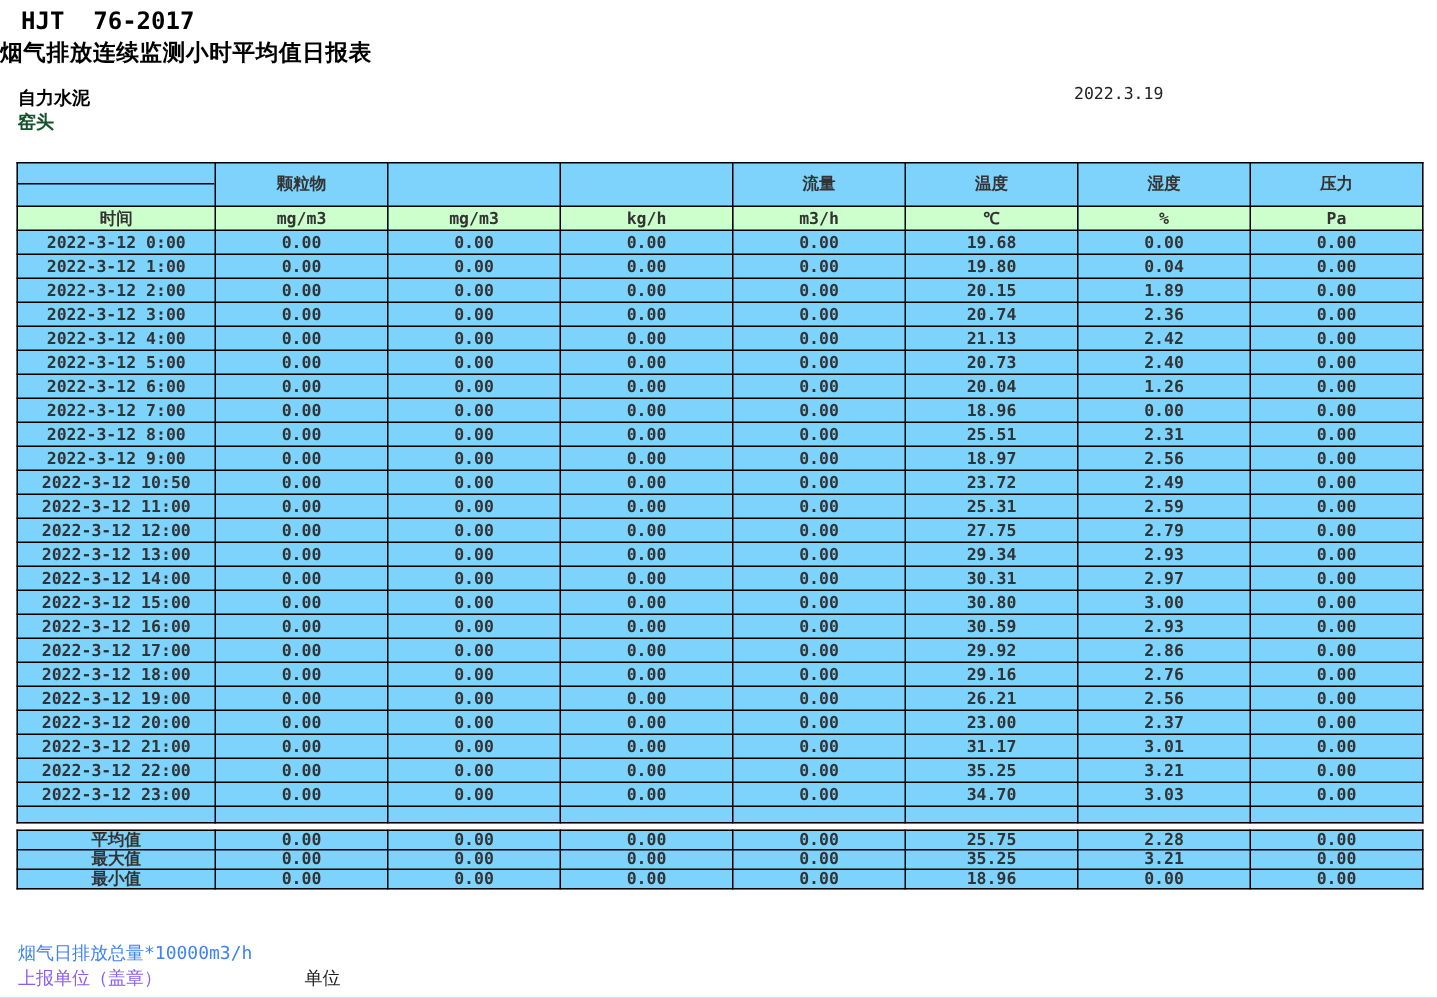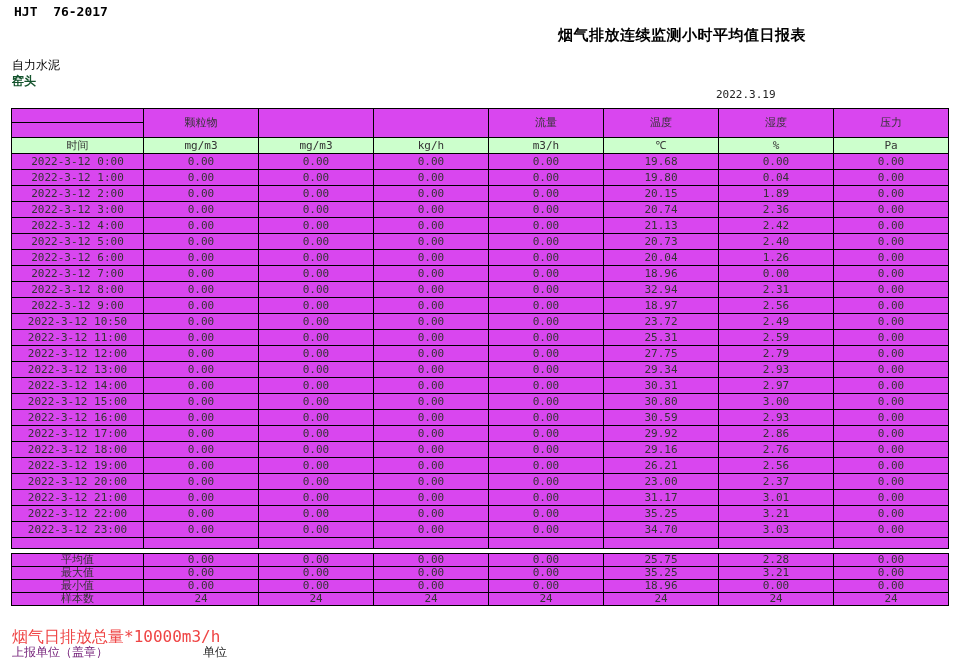--- a/index.html
+++ b/index.html
@@ -4,48 +4,48 @@
 <style>
   * { box-sizing: border-box; }
   html,body { margin:0; padding:0; }
   body {
     width:958px; height:665px; position:relative; overflow:hidden;
     background:#ffffff; color:#333;
     font-family:"DejaVu Sans Mono","Liberation Sans",monospace;
   }
   .std-code {
     position:absolute; left:14px; top:4px;
-    font-size:13px; font-weight:bold; color:#000; white-space:pre;
+    font-size:16px; font-weight:bold; color:#000; white-space:pre;
   }
   .title {
-    position:absolute; left:0; top:26px; width:762px; text-align:right;
-    font-size:15px; font-weight:bold; color:#000; letter-spacing:0.5px;margin-left:44px;
+    position:absolute; left:0; top:26px; width:762px; text-align:left;
+    font-size:15px; font-weight:bold; color:#000; letter-spacing:0.5px;
   }
-  .date { position:absolute; left:716px; top:56px; font-size:11px; color:#222;margin-top:32px; }
-  .company { position:absolute; left:12px; top:57px; font-size:12px; font-weight:normal; color:#000; }
+  .date { position:absolute; left:716px; top:56px; font-size:11px; color:#222; }
+  .company { position:absolute; left:12px; top:57px; font-size:12px; font-weight:bold; color:#000; }
   .point   { position:absolute; left:12px; top:73px; font-size:12px; font-weight:bold; color:#14532d; }
 
-  table { border-collapse:collapse; table-layout:fixed; position:absolute; left:11px; background:#d946ef; }
+  table { border-collapse:collapse; table-layout:fixed; position:absolute; left:11px; background:#7dd3fc;font-weight:bold; }
   table.main    { top:108px; width:937px; }
   table.summary { top:553px; width:937px; }
   td {
     border:1px solid #000; text-align:center; padding:0;
     font-size:11px; height:15px; line-height:15px;
     overflow:hidden; white-space:nowrap; color:#333;
   }
   tr.pollutant-row td { height:28px; line-height:28px; }
   td.split-cell { padding:0; vertical-align:top; }
   .split-cell .half { height:14px; }
   .split-cell .half.top { border-bottom:1px solid #000; }
   tr.empty-row td { height:11px; line-height:11px; }
   table.summary td { height:12px; line-height:12px; }
   table.summary td.label-left { text-align:left; padding-left:3px; }
 
-  .note1 { position:absolute; left:12px;  top:627px; font-size:16px; color:#ef4444; }
-  .note2 { position:absolute; left:12px;  top:644px; font-size:12px; color:#701a75; }
+  .note1 { position:absolute; left:12px;  top:627px; font-size:12px; color:#3b82f6; }
+  .note2 { position:absolute; left:12px;  top:644px; font-size:12px; color:#8b5cf6; }
   .note3 { position:absolute; left:203px; top:644px; font-size:12px; color:#222; }
 </style>
 </head>
 <body>
 
 <div class="std-code">HJT  76-2017</div>
 <div class="title">烟气排放连续监测小时平均值日报表</div>
 <div class="date">2022.3.19</div>
 <div class="company">自力水泥</div>
 <div class="point">窑头</div>
@@ -164,21 +164,21 @@
         <td>18.96</td>
         <td>0.00</td>
         <td>0.00</td>
       </tr>
       <tr class="data-row">
         <td>2022-3-12 8:00</td>
         <td>0.00</td>
         <td>0.00</td>
         <td>0.00</td>
         <td>0.00</td>
-        <td>32.94</td>
+        <td>25.51</td>
         <td>2.31</td>
         <td>0.00</td>
       </tr>
       <tr class="data-row">
         <td>2022-3-12 9:00</td>
         <td>0.00</td>
         <td>0.00</td>
         <td>0.00</td>
         <td>0.00</td>
         <td>18.97</td>
@@ -373,28 +373,18 @@
       <tr>
         <td>最小值</td>
         <td>0.00</td>
         <td>0.00</td>
         <td>0.00</td>
         <td>0.00</td>
         <td>18.96</td>
         <td>0.00</td>
         <td>0.00</td>
       </tr>
-      <tr>
-        <td>样本数</td>
-        <td>24</td>
-        <td>24</td>
-        <td>24</td>
-        <td>24</td>
-        <td>24</td>
-        <td>24</td>
-        <td>24</td>
-      </tr>
     </tbody>
 </table>
 
 <div class="note1">烟气日排放总量*10000m3/h</div>
 <div class="note2">上报单位（盖章）</div>
 <div class="note3">单位</div>
 
 </body></html>

